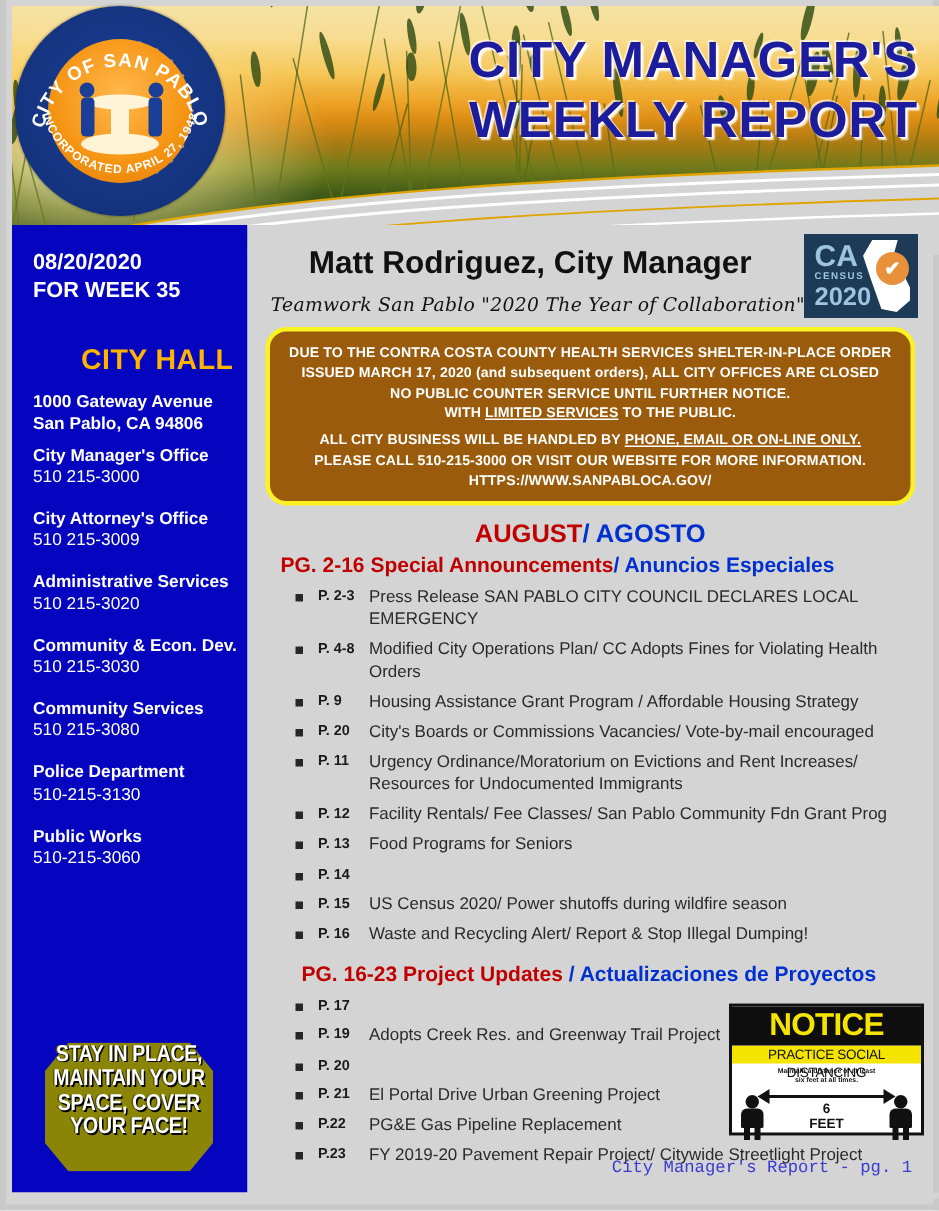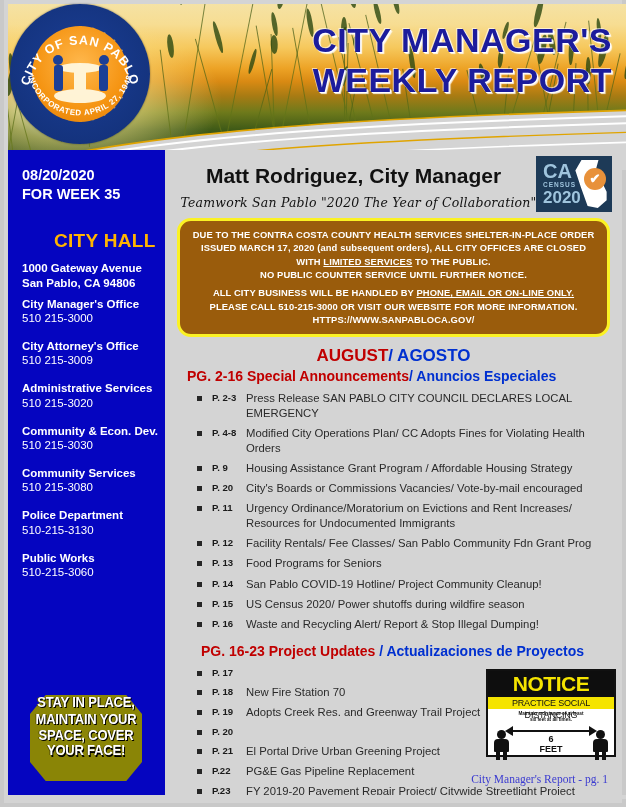--- a/index.html
+++ b/index.html
@@ -106,21 +106,21 @@
   .person .l1{position:absolute;left:3px;top:21px;width:4px;height:9px;background:#111;}
   .person .l2{position:absolute;right:3px;top:21px;width:4px;height:9px;background:#111;}
   #sdArrow{position:absolute;left:24px;top:7px;width:78px;height:2px;background:#111;}
   #sdArrow:before,#sdArrow:after{content:"";position:absolute;top:-4px;border-top:5px solid transparent;
      border-bottom:5px solid transparent;}
   #sdArrow:before{left:-7px;border-right:8px solid #111;}
   #sdArrow:after{right:-7px;border-left:8px solid #111;}
   #sdSix{position:absolute;left:0;top:12px;width:100%;text-align:center;font-size:9px;font-weight:bold;
      color:#111;line-height:1.02;}
 
-  #footer{position:absolute;right:14px;bottom:10px;font-family:Liberation Serif, serif;
+  #footer{position:absolute;right:14px;bottom:10px;font-family:Liberation Mono, monospace;
      font-size:11.5px;color:#3b3bd0;}
 
   
   #bottomStrip{position:absolute;left:4px;bottom:4px;width:618px;height:4px;background:#d4d4d4;}
 </style>
 </head>
 <body>
 
 <div id="page">
 
@@ -326,22 +326,22 @@
       <div id="census2020">2020</div>
       <div id="censusCheck">✔</div>
     </div>
 
     <div id="mgrName">Matt Rodriguez, City Manager</div>
     <div id="tagline">Teamwork San Pablo "2020 The Year of Collaboration"</div>
 
     <div id="noticeBox">
       <div>DUE TO THE CONTRA COSTA COUNTY HEALTH SERVICES SHELTER-IN-PLACE ORDER</div>
       <div>ISSUED MARCH 17, 2020 (and subsequent orders), ALL CITY OFFICES ARE CLOSED</div>
+      <div>NO PUBLIC COUNTER SERVICE UNTIL FURTHER NOTICE.</div>
       <div><span>WITH </span><span class="u">LIMITED SERVICES</span><span> TO THE PUBLIC.</span></div>
-      <div>NO PUBLIC COUNTER SERVICE UNTIL FURTHER NOTICE.</div>
       <div class="gap"></div>
       <div><span>ALL CITY BUSINESS WILL BE HANDLED BY </span><span class="u">PHONE, EMAIL OR ON-LINE ONLY.</span></div>
       <div>PLEASE CALL 510-215-3000 OR VISIT OUR WEBSITE FOR MORE INFORMATION.</div>
       <div>HTTPS://WWW.SANPABLOCA.GOV/</div>
     </div>
 
     <div id="monthRow">
       <span class="red">AUGUST</span><span class="blu">/ </span><span class="blu">AGOSTO</span>
     </div>
 
@@ -380,46 +380,40 @@
           <span class="tx">Facility Rentals/ Fee Classes/ San Pablo Community Fdn Grant Prog</span>
         </li>
         <li>
           <span class="bul"></span>
           <span class="pg">P. 13</span>
           <span class="tx">Food Programs for Seniors</span>
         </li>
         <li>
           <span class="bul"></span>
           <span class="pg">P. 14</span>
-          <span class="tx">San Pablo COVID-19 Hotline/ Project Community Cleanup!</span>
         </li>
         <li>
           <span class="bul"></span>
           <span class="pg">P. 15</span>
           <span class="tx">US Census 2020/ Power shutoffs during wildfire season</span>
         </li>
         <li>
           <span class="bul"></span>
           <span class="pg">P. 16</span>
           <span class="tx">Waste and Recycling Alert/ Report &amp; Stop Illegal Dumping!</span>
         </li>
       </ul>
 
     <div id="pgHead2">
       <span class="red">PG. 16-23 Project Updates </span><span class="blu">/ </span><span class="blu">Actualizaciones de Proyectos</span>
     </div>
     <ul class="items" id="list2">
         <li>
           <span class="bul"></span>
           <span class="pg">P. 17</span>
-        </li>
-        <li>
-          <span class="bul"></span>
-          <span class="pg">P. 18</span>
-          <span class="tx">New Fire Station 70</span>
         </li>
         <li>
           <span class="bul"></span>
           <span class="pg">P. 19</span>
           <span class="tx">Adopts Creek Res. and Greenway Trail Project</span>
         </li>
         <li>
           <span class="bul"></span>
           <span class="pg">P. 20</span>
         </li>

